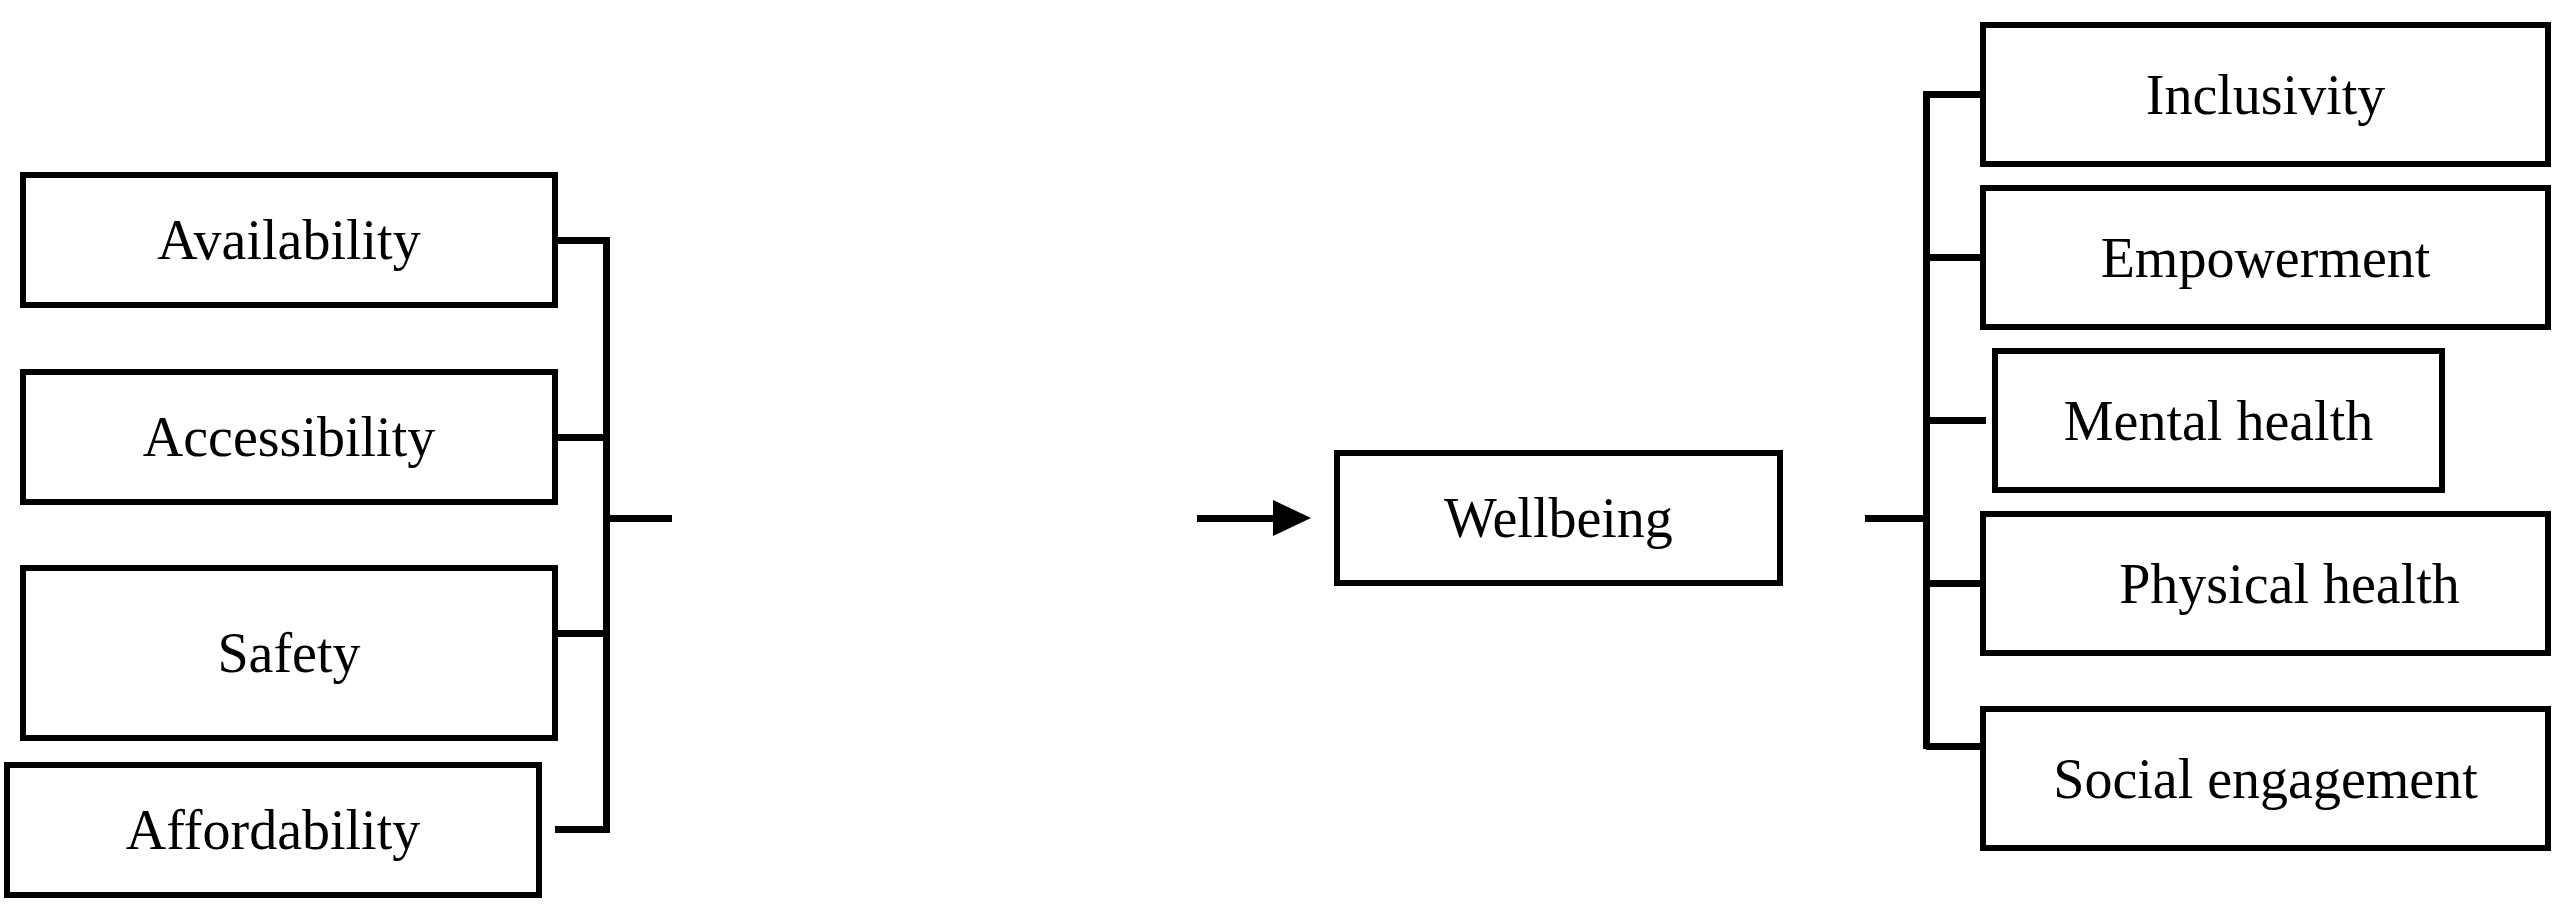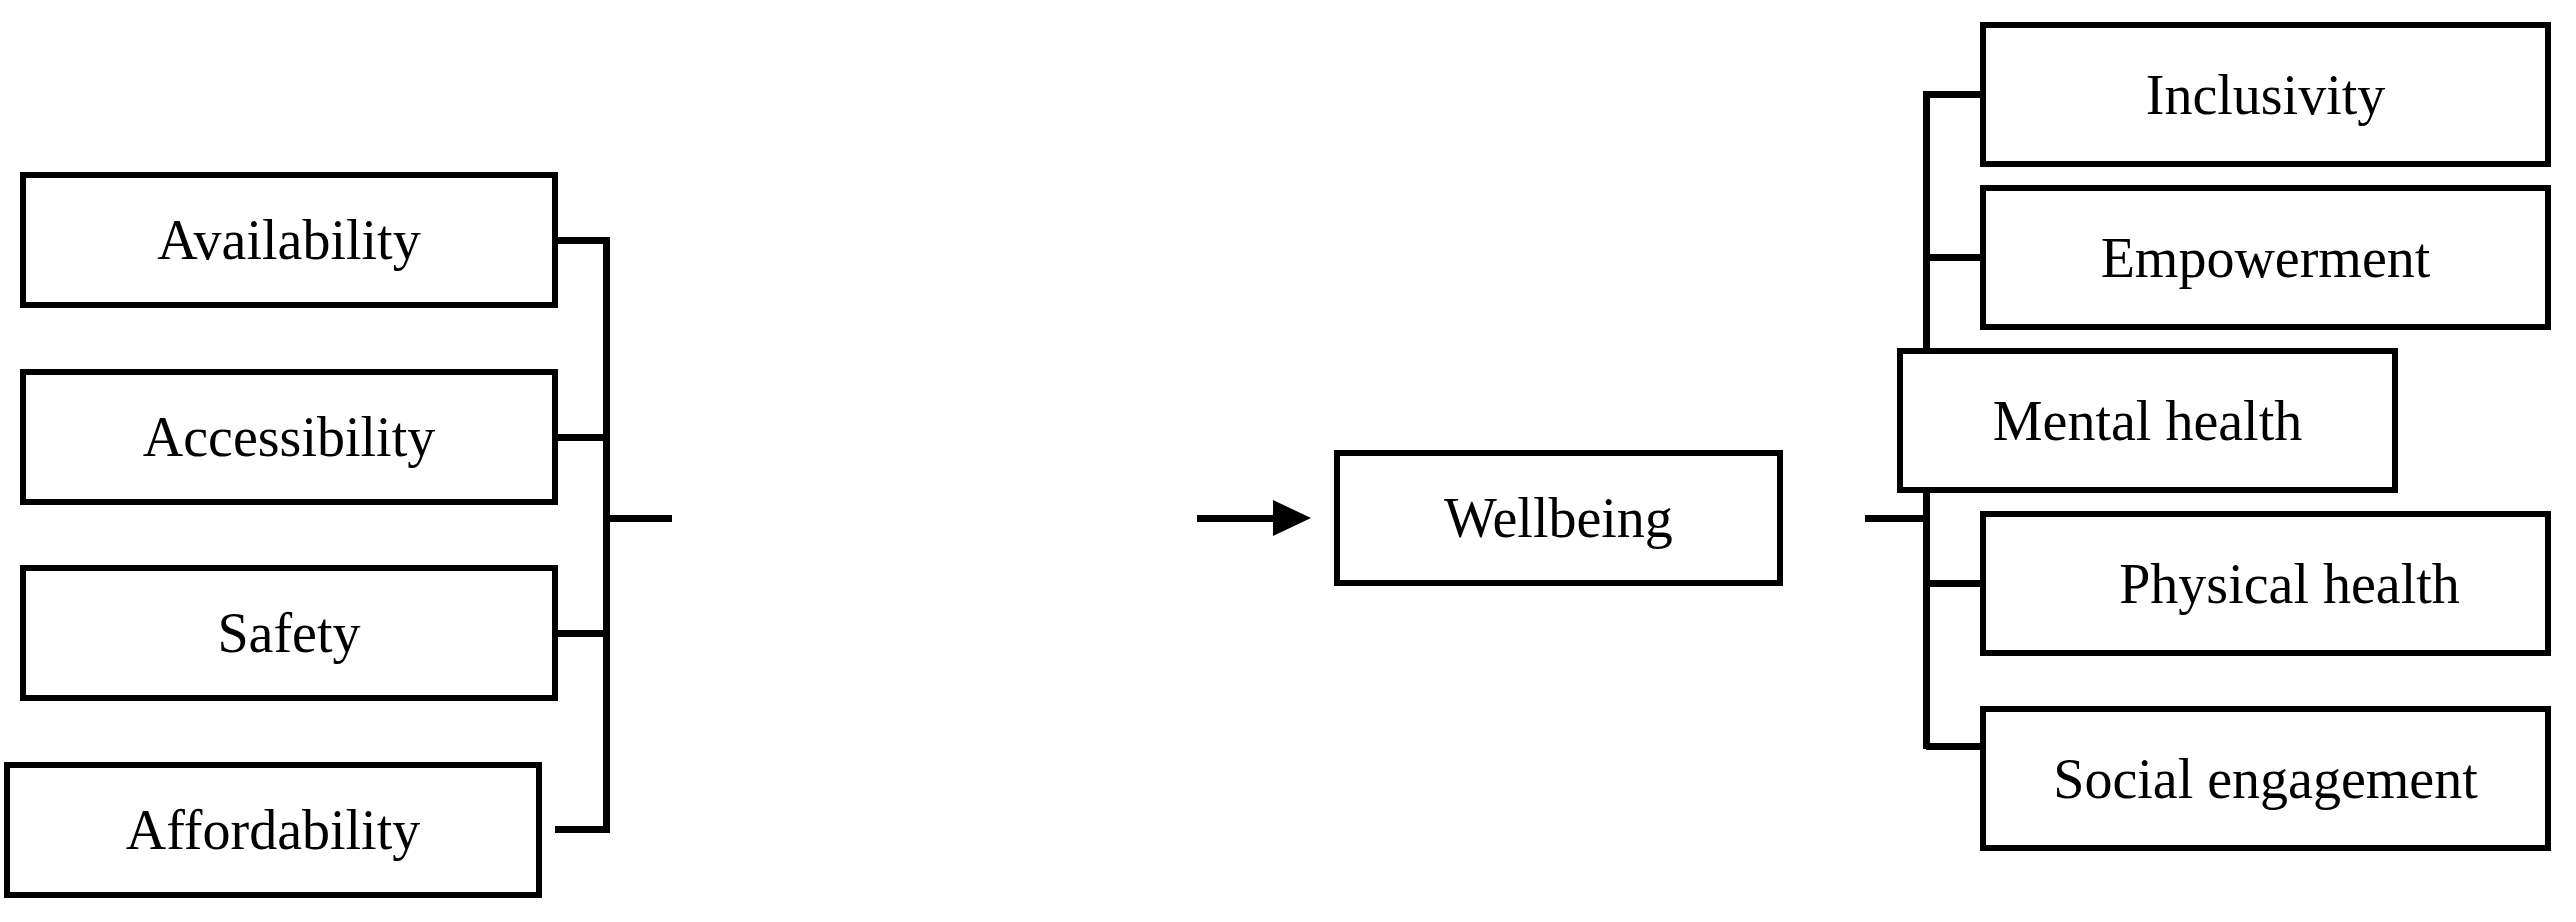--- a/index.html
+++ b/index.html
@@ -49,21 +49,21 @@
 <body>
 
 <div id="canvas">
 
   <div class="node" style="left:20px; top:172px; width:538px; height:136px;">
     <span class="label">Availability</span>
   </div>
   <div class="node" style="left:20px; top:369px; width:538px; height:136px;">
     <span class="label">Accessibility</span>
   </div>
-  <div class="node" style="left:20px; top:565px; width:538px; height:136px;">
+  <div class="node" style="left:20px; top:565px; width:538px; height:176px;">
     <span class="label">Safety</span>
   </div>
   <div class="node" style="left:4px; top:762px; width:538px; height:136px;">
     <span class="label">Affordability</span>
   </div>
 
   <div class="line" style="left:555px; top:237px; width:55px; height:6.6px;"></div>
   <div class="line" style="left:555px; top:434px; width:55px; height:6.6px;"></div>
   <div class="line" style="left:555px; top:630px; width:55px; height:6.6px;"></div>
   <div class="line" style="left:555px; top:826px; width:55px; height:6.6px;"></div>
@@ -85,21 +85,21 @@
   <div class="line" style="left:1926px; top:417px; width:60px; height:6.6px;"></div>
   <div class="line" style="left:1926px; top:580px; width:60px; height:6.6px;"></div>
   <div class="line" style="left:1926px; top:743px; width:60px; height:6.6px;"></div>
 
   <div class="node" style="left:1980px; top:22px; width:571px; height:145px;">
     <span class="label">Inclusivity</span>
   </div>
   <div class="node" style="left:1980px; top:185px; width:571px; height:145px;">
     <span class="label">Empowerment</span>
   </div>
-  <div class="node" style="left:1897px; top:348px; width:501px; height:145px;">
+  <div class="node" style="left:1992px; top:348px; width:453px; height:145px;">
     <span class="label">Mental health</span>
   </div>
   <div class="node" style="left:1980px; top:511px; width:571px; height:145px;padding-left:48px;">
     <span class="label">Physical health</span>
   </div>
   <div class="node" style="left:1980px; top:706px; width:571px; height:145px;">
     <span class="label">Social engagement</span>
   </div>
 
 </div>

